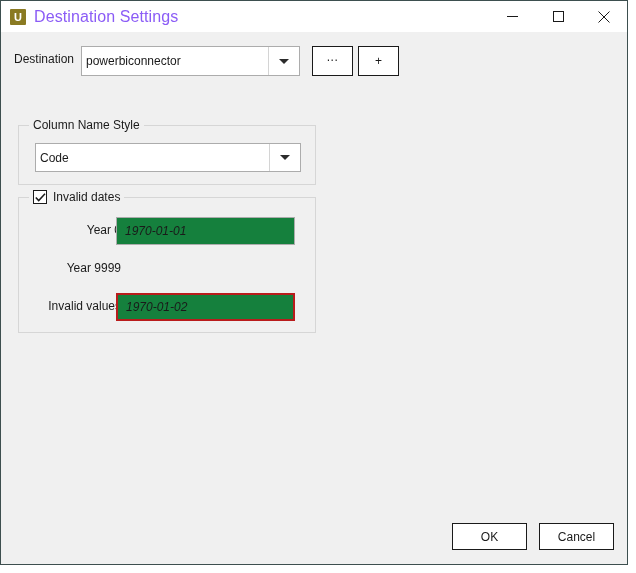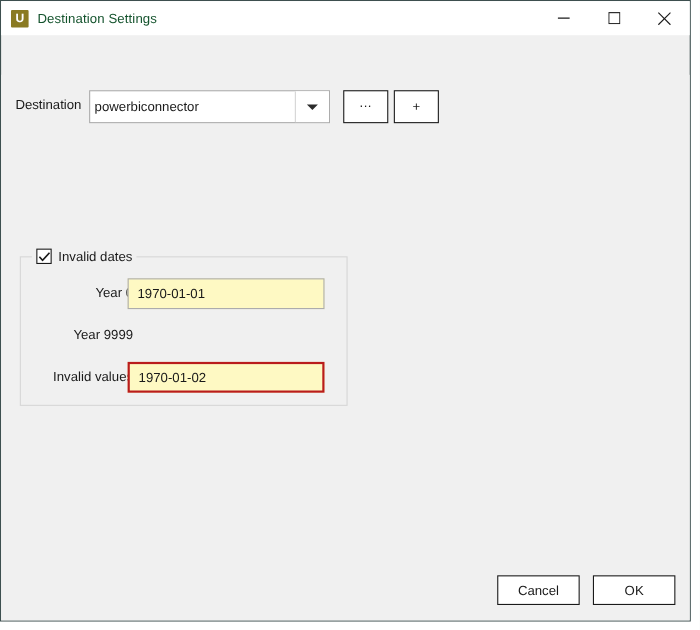--- a/index.html
+++ b/index.html
@@ -50,22 +50,22 @@
     background: #8a7a22;
     color: #ffffff;
     font-size: 11px;
     font-weight: bold;
     line-height: 16px;
     text-align: center;
     border-radius: 1px;
     font-family: "Liberation Sans", sans-serif;
   }
   .title-text {
-    font-size: 12px;
-    color: #14532d;
+    font-size: 16px;
+    color: #8b5cf6;
     letter-spacing: 0.1px;
   }
   .win-controls {
     position: absolute;
     right: 0;
     top: 0;
     height: 31px;
     display: flex;
   }
   .win-btn {
@@ -78,21 +78,20 @@
     border: none;
     padding: 0;
   }
   .win-btn svg { display: block; }
 
   
   .content {
     flex: 1 1 auto;
     position: relative;
     background: #f0f0f0;
-    margin-top: 36px;
   }
 
   
   .dest-row {
     position: absolute;
     left: 0;
     top: 14px;
     width: 100%;
     height: 30px;
   }
@@ -227,29 +226,30 @@
     font-size: 12px;
     color: #1a1a1a;
     white-space: nowrap;
   }
   .field-input {
     position: absolute;
     left: 97px;
     top: 0;
     width: 179px;
     height: 28px;
-    background: #fef9c3;
+    background: #15803d;
     border: 1px solid #acacac;
     box-sizing: border-box;
     display: flex;
     align-items: center;
     padding-left: 8px;
     font-size: 12px;
     color: #1a1a1a;
     font-family: "Liberation Sans", sans-serif;
+    font-style: italic;
   }
   .field-input.focused {
     border: 2px solid #b91c1c;
   }
 
   
   .footer {
     position: absolute;
     right: 13px;
     bottom: 14px;
@@ -322,20 +322,32 @@
 
       <button class="small-btn" id="browse-btn">
         <span>...</span>
       </button>
 
       <button class="small-btn" id="add-btn">
         <span>+</span>
       </button>
     </div>
 
+    <div class="groupbox" id="group-column-name-style">
+      <div class="group-title">
+        <span>Column Name Style</span>
+      </div>
+
+      <div class="combo" id="style-combo">
+        <div class="combo-value">Code</div>
+        <div class="combo-arrow">
+          <span class="caret"></span>
+        </div>
+      </div>
+    </div>
 
     <div class="groupbox" id="group-convert-dates">
       <div class="group-title">
         <span class="checkbox">
           <span>
             <svg width="11" height="9" viewBox="0 0 11 9">
               <polyline points="0.8,4.4 3.7,7.6 10,0.8" fill="none" stroke="#1a1a1a" stroke-width="1.5"></polyline>
             </svg>
           </span>
         </span>
@@ -352,21 +364,21 @@
       </div>
 
       <div class="field-row" style="top:95px;">
         <div class="field-label">Invalid values</div>
         <div class="field-input focused" placeholder="">1970-01-02</div>
       </div>
     </div>
 
     <div class="footer">
       <button class="dialog-btn">
+        <span>OK</span>
+      </button>
+      <button class="dialog-btn">
         <span>Cancel</span>
-      </button>
-      <button class="dialog-btn">
-        <span>OK</span>
       </button>
     </div>
 
   </div>
 </div>
 
 </body></html>

